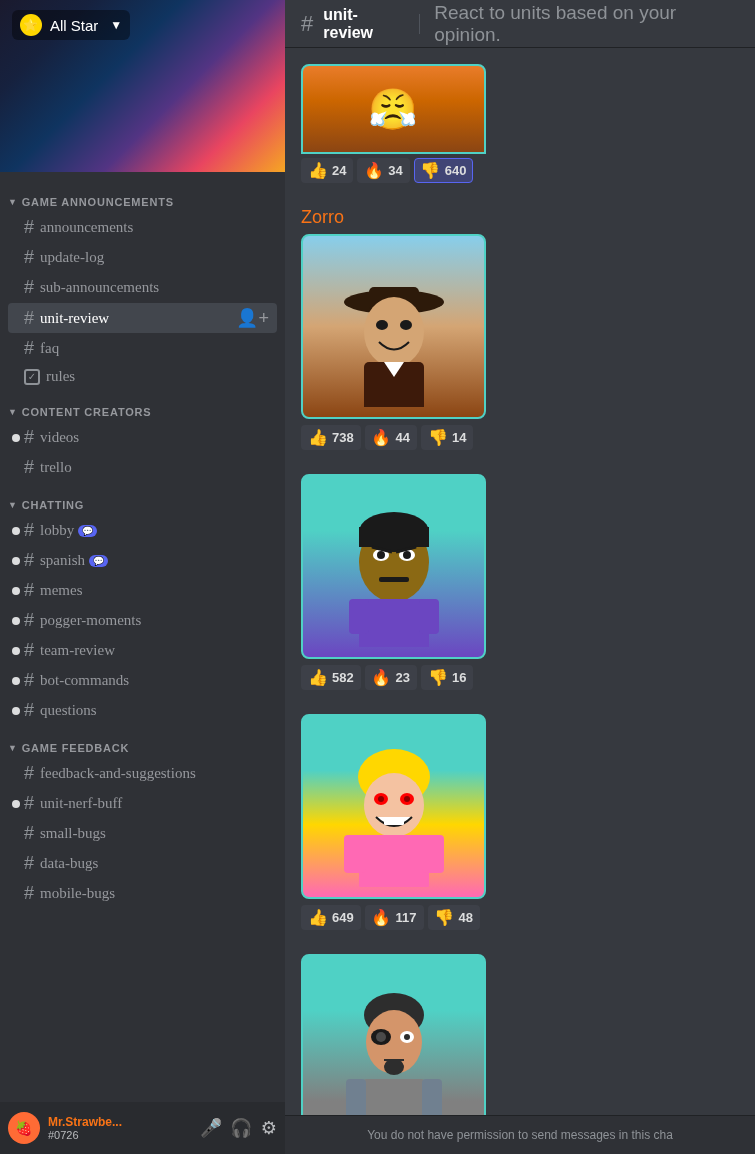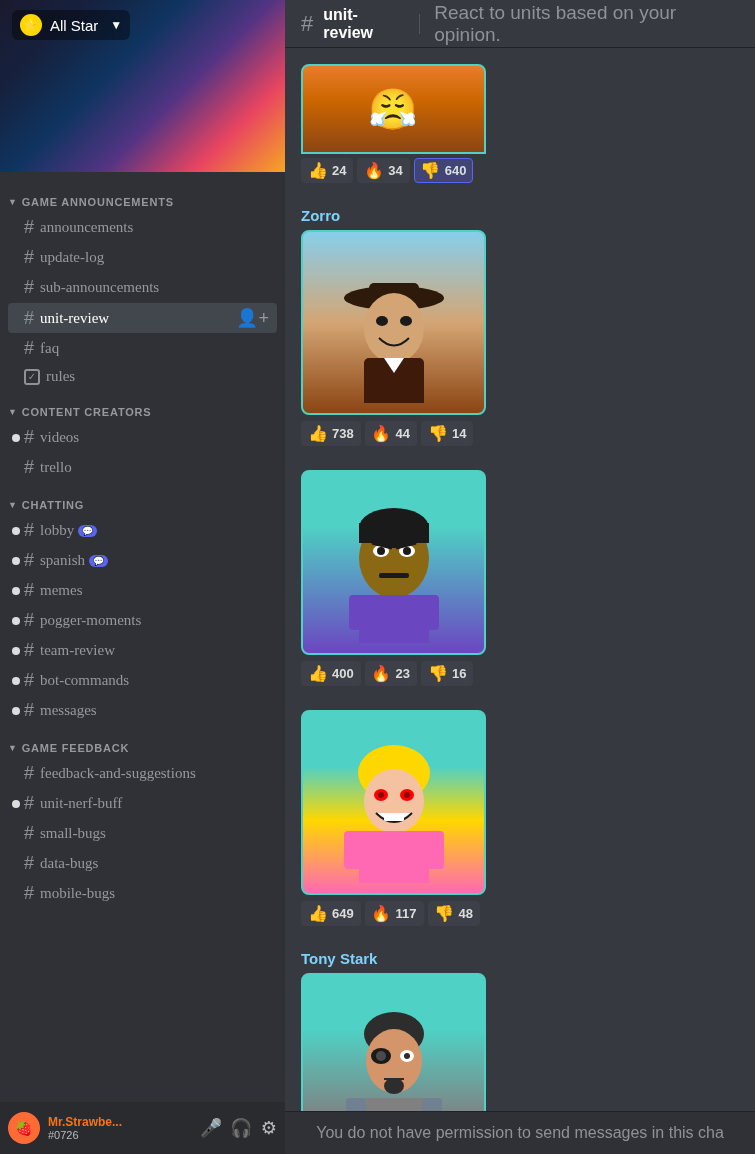--- a/index.html
+++ b/index.html
@@ -205,24 +205,24 @@
       overflow-y: auto;
       padding: 16px 16px 8px 16px;
     }
     .messages-area::-webkit-scrollbar { width: 8px; }
     .messages-area::-webkit-scrollbar-thumb { background: #202225; border-radius: 4px; }
 
     .unit-card {
       margin-bottom: 24px;
     }
     .unit-name {
-      color: #7dd3fc;
-      font-size: 15px;
+      color: #f97316;
+      font-size: 18px;
       margin-bottom: 6px;
-      font-weight: 700;
+      font-weight: 400;
     }
     .unit-image-container {
       width: 185px;
       height: 185px;
       border-radius: 8px;
       overflow: hidden;
       margin-bottom: 6px;
       border: 2px solid #4fd1c5;
       background: #1a1a1a;
       display: flex;
@@ -268,21 +268,21 @@
       background: rgba(88, 101, 242, 0.3);
       border-color: #5865f2;
     }
     .reaction-emoji { font-size: 16px; }
     .reaction-count { font-size: 13px; font-weight: 600; }
 
     .permission-notice {
       padding: 12px 16px;
       background: #2f3136;
       color: #8e9297;
-      font-size: 16px;
+      font-size: 12px;
       border-top: 1px solid #202225;
       text-align: center;
     }
   </style>
 </head>
 <body>
 
 <div class="sidebar">
 
   <div class="server-header">
@@ -373,21 +373,21 @@
       <span class="channel-name">team-review</span>
     </div>
     <div class="channel-item">
       <span class="channel-dot"></span>
       <span class="channel-hash">#</span>
       <span class="channel-name">bot-commands</span>
     </div>
     <div class="channel-item">
       <span class="channel-dot"></span>
       <span class="channel-hash">#</span>
-      <span class="channel-name">messages</span>
+      <span class="channel-name">questions</span>
     </div>
 
     <div class="category-header">
       <span class="category-chevron">▼</span>
       <span>GAME FEEDBACK</span>
     </div>
     <div class="channel-item">
       <span class="channel-hash">#</span>
       <span class="channel-name">feedback-and-suggestions</span>
     </div>
@@ -513,21 +513,21 @@
 
           <rect x="25" y="112" width="70" height="55" rx="5" fill="#6b46c1"></rect>
 
           <rect x="15" y="112" width="20" height="35" rx="4" fill="#6b46c1"></rect>
           <rect x="85" y="112" width="20" height="35" rx="4" fill="#6b46c1"></rect>
         </svg>
       </div>
       <div class="reactions-row">
         <button class="reaction-btn">
           <span class="reaction-emoji">👍</span>
-          <span class="reaction-count">400</span>
+          <span class="reaction-count">582</span>
         </button>
         <button class="reaction-btn">
           <span class="reaction-emoji">🔥</span>
           <span class="reaction-count">23</span>
         </button>
         <button class="reaction-btn">
           <span class="reaction-emoji">👎</span>
           <span class="reaction-count">16</span>
         </button>
       </div>
@@ -565,21 +565,20 @@
           <span class="reaction-count">117</span>
         </button>
         <button class="reaction-btn">
           <span class="reaction-emoji">👎</span>
           <span class="reaction-count">48</span>
         </button>
       </div>
     </div>
 
     <div class="unit-card">
-      <div class="unit-name">Tony Stark</div>
       <div class="unit-image-container tonystark-bg">
         <svg width="120" height="160" viewBox="0 0 120 160">
 
           <ellipse cx="60" cy="48" rx="30" ry="22" fill="#2d2d2d"></ellipse>
 
           <ellipse cx="60" cy="75" rx="28" ry="32" fill="#d4956a"></ellipse>
 
           <ellipse cx="47" cy="70" rx="10" ry="8" fill="#1a1a1a"></ellipse>
           <ellipse cx="47" cy="70" rx="5" ry="5" fill="#4a4a4a"></ellipse>
 

